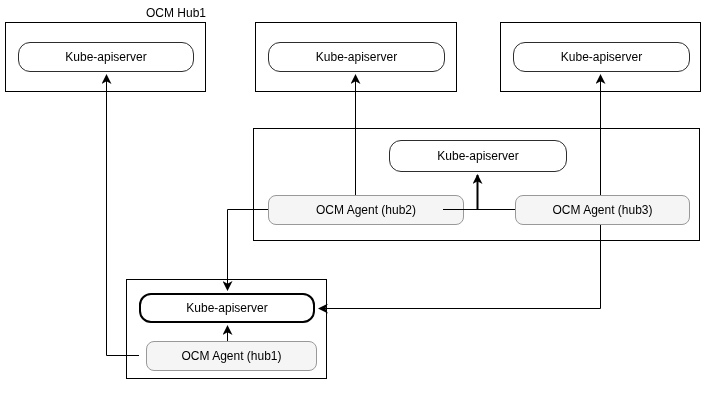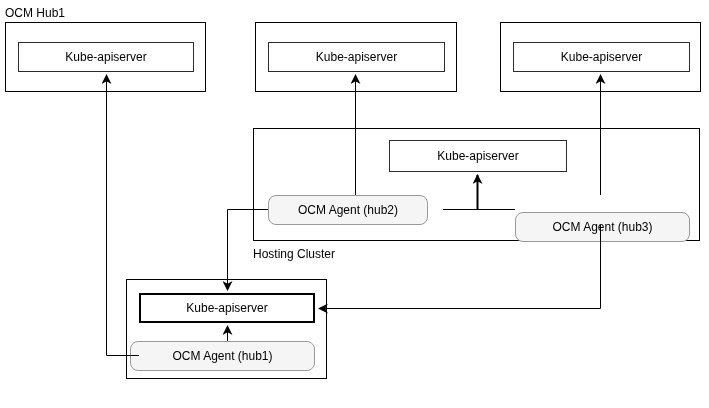--- a/index.html
+++ b/index.html
@@ -14,37 +14,37 @@
   }
   .abs{position:absolute;box-sizing:border-box;}
   
   .box{
     border:1px solid #000000;
     background:#ffffff;
   }
   
   .rbox{
     border:1px solid #2d2d2d;
-    border-radius:0;
+    border-radius:12px;
     background:#ffffff;
     display:flex;align-items:center;justify-content:center;
     text-align:center;
   }
   .rbox.heavy{border-width:2px;border-color:#000000;}
   
   .agent{
     border:1px solid #999999;
     border-radius:8px;
     background:#f5f5f5;
     display:flex;align-items:center;justify-content:center;
     text-align:center;
   }
   
   .lbl{
-    text-align:left;
+    text-align:right;
     line-height:14px;
     white-space:nowrap;
   }
   svg.wires{position:absolute;left:0;top:0;pointer-events:none;}
 </style>
 </head>
 <body>
 
 <div class="canvas">
 
@@ -53,27 +53,26 @@
   <div class="abs rbox" style="left:18px;top:42px;width:176px;height:30px;">Kube-apiserver</div>
 
   <div class="abs box" style="left:255px;top:22px;width:202px;height:70px;"></div>
   <div class="abs rbox" style="left:268px;top:42px;width:177px;height:30px;">Kube-apiserver</div>
 
   <div class="abs box" style="left:500px;top:22px;width:201px;height:70px;"></div>
   <div class="abs rbox" style="left:513px;top:42px;width:177px;height:30px;">Kube-apiserver</div>
 
   <div class="abs box" style="left:253px;top:128px;width:447px;height:113px;"></div>
   <div class="abs rbox" style="left:389px;top:140px;width:178px;height:32px;">Kube-apiserver</div>
-  <div class="abs agent" style="left:268px;top:195px;width:160px;height:30px;">OCM Agent (hub2)</div>
-  <div class="abs agent" style="left:515px;top:195px;width:175px;height:30px;margin-top:17px;">OCM Agent (hub3)</div>
-  <div class="abs lbl" style="left:253px;top:247px;width:447px;">Hosting Cluster</div>
+  <div class="abs agent" style="left:268px;top:195px;width:196px;height:30px;">OCM Agent (hub2)</div>
+  <div class="abs agent" style="left:515px;top:195px;width:175px;height:30px;">OCM Agent (hub3)</div>
 
   <div class="abs box" style="left:126px;top:279px;width:201px;height:100px;"></div>
   <div class="abs rbox heavy" style="left:139px;top:293px;width:176px;height:30px;">Kube-apiserver</div>
-  <div class="abs agent" style="left:130px;top:341px;width:185px;height:30px;">OCM Agent (hub1)</div>
+  <div class="abs agent" style="left:146px;top:341px;width:171px;height:30px;">OCM Agent (hub1)</div>
 
   <svg class="wires" width="709" height="408" viewBox="0 0 709 408">
     <defs>
       <marker id="arr" viewBox="0 0 10 10" refX="9" refY="5" markerWidth="10" markerHeight="10" markerUnits="userSpaceOnUse" orient="auto-start-reverse">
         <path d="M 0 0 L 10 5 L 0 10 L 2.8 5 Z" fill="#000000"></path>
       </marker>
     </defs>
 
     <path d="M 139 355.5 L 106.5 355.5 L 106.5 75" fill="none" stroke="#000000" stroke-width="1" marker-end="url(#arr)"></path>
 

